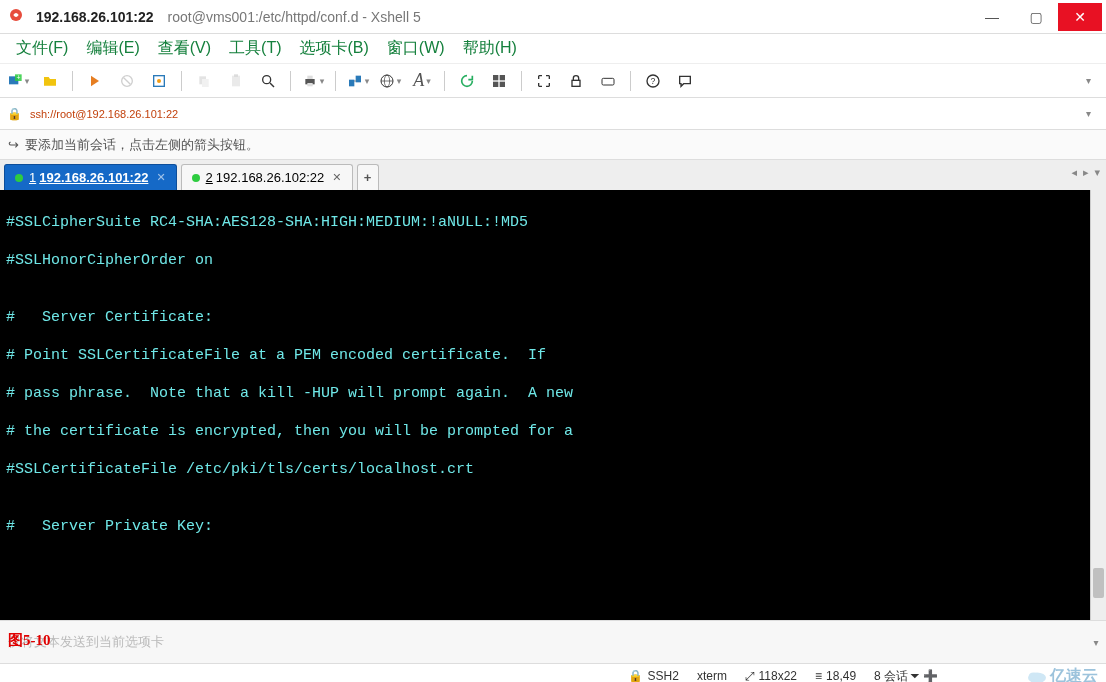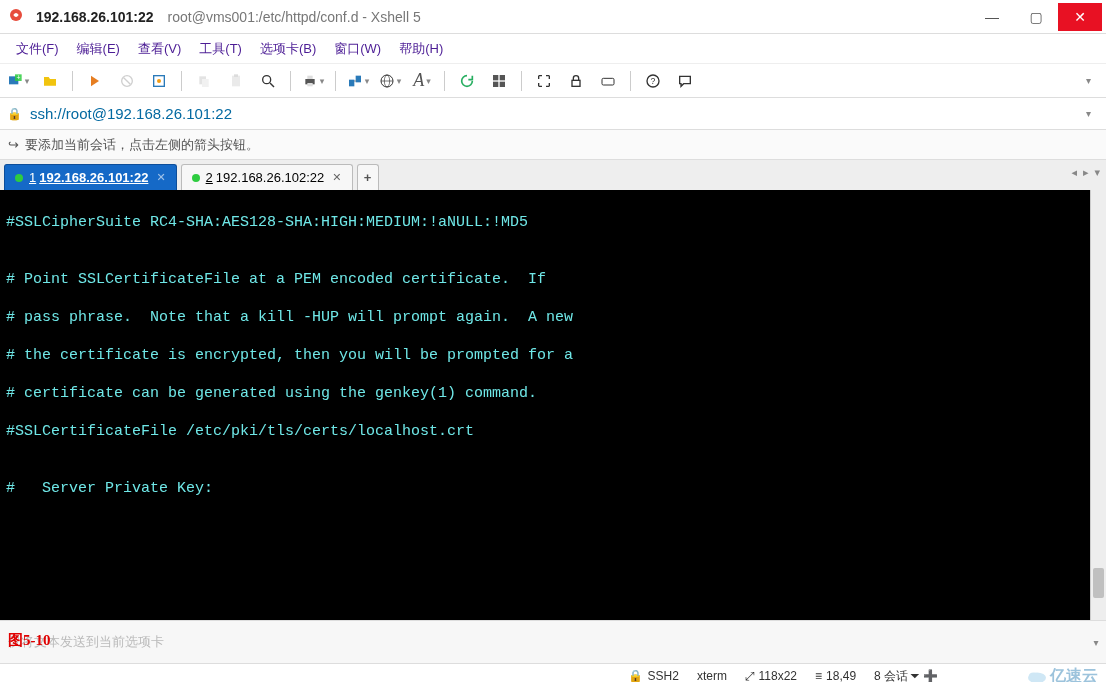--- a/index.html
+++ b/index.html
@@ -23,31 +23,31 @@
     border-bottom: 1px solid #ddd;
   }
   .titlebar .appicon { width: 20px; height: 20px; margin-right: 8px; }
   .titlebar .hosttitle { font-weight: bold; font-size: 14px; color: #222; margin-right: 14px; }
   .titlebar .path { color: #777; font-size: 14px; }
   .winbtns { margin-left: auto; display: flex; }
   .winbtn { width: 44px; height: 28px; display:flex; align-items:center; justify-content:center; font-size:14px; color:#555; }
   .winbtn.close { background:#e81123; color:#fff; }
   
   .menubar { height: 30px; display:flex; align-items:center; padding: 0 10px; gap: 6px; border-bottom: 1px solid #eee; }
-  .menubar span { font-size: 13px; color:#4c1d95; padding: 2px 6px; }
+  .menubar span { font-size: 16px; color:#15803d; padding: 2px 6px; }
   
   .toolbar { height: 34px; display:flex; align-items:center; padding: 0 6px; gap: 8px; border-bottom:1px solid #ddd; }
   .tbtn { width: 24px; height:24px; display:flex; align-items:center; justify-content:center; color:#555; font-size:16px; }
   .tbtn.small-drop::after { content:"▾"; font-size:9px; margin-left:2px; color:#888;}
   .sep { width:1px; height:20px; background:#ccc; margin:0 2px;}
   .toolbar-right-drop { margin-left:auto; width:14px; color:#888; font-size:10px;}
   
   .addrbar { height: 32px; display:flex; align-items:center; padding:0 6px; border-bottom:1px solid #ddd; }
   .addrbar .lock { width:18px; text-align:center; color:#888; }
-  .addrbar .addr { flex:1; font-size:15px; color:#0369a1; padding-left:6px; }
+  .addrbar .addr { flex:1; font-size:11px; color:#c2410c; padding-left:6px; }
   .addrbar .drop { width:14px; color:#888; font-size:10px;}
   
   .tipbar { height: 30px; display:flex; align-items:center; padding:0 8px; color:#555; font-size:13px; background:#fafafa; border-bottom:1px solid #ddd;}
   .tipbar .arrowicon { margin-right:6px; color:#555;}
   
   .tabbar { height: 30px; display:flex; align-items:end; padding:0 4px; background:#eee; position:relative;}
   .tab {
     display:flex; align-items:center; height:26px;
     padding: 0 10px; margin-right:4px;
     border:1px solid #bbb; border-bottom:none;
@@ -272,25 +272,26 @@
   <div class="tabnav">
     <span>◂</span>
     <span>▸</span>
     <span>▾</span>
   </div>
 </div>
 
 <div class="termwrap">
   <div class="terminal">
 <span class="line">#SSLCipherSuite RC4-SHA:AES128-SHA:HIGH:MEDIUM:!aNULL:!MD5</span>
+<span class="line">#SSLHonorCipherOrder on</span>
 <span class="line"></span>
+<span class="line">#   Server Certificate:</span>
 <span class="line"># Point SSLCertificateFile at a PEM encoded certificate.  If</span>
 <span class="line"># pass phrase.  Note that a kill -HUP will prompt again.  A new</span>
 <span class="line"># the certificate is encrypted, then you will be prompted for a</span>
-<span class="line"># certificate can be generated using the genkey(1) command.</span>
 <span class="line">#SSLCertificateFile /etc/pki/tls/certs/localhost.crt</span>
 <span class="line"></span>
 <span class="line">#   Server Private Key:</span>
 
 
 
 
 
 
 <span class="line"></span>

